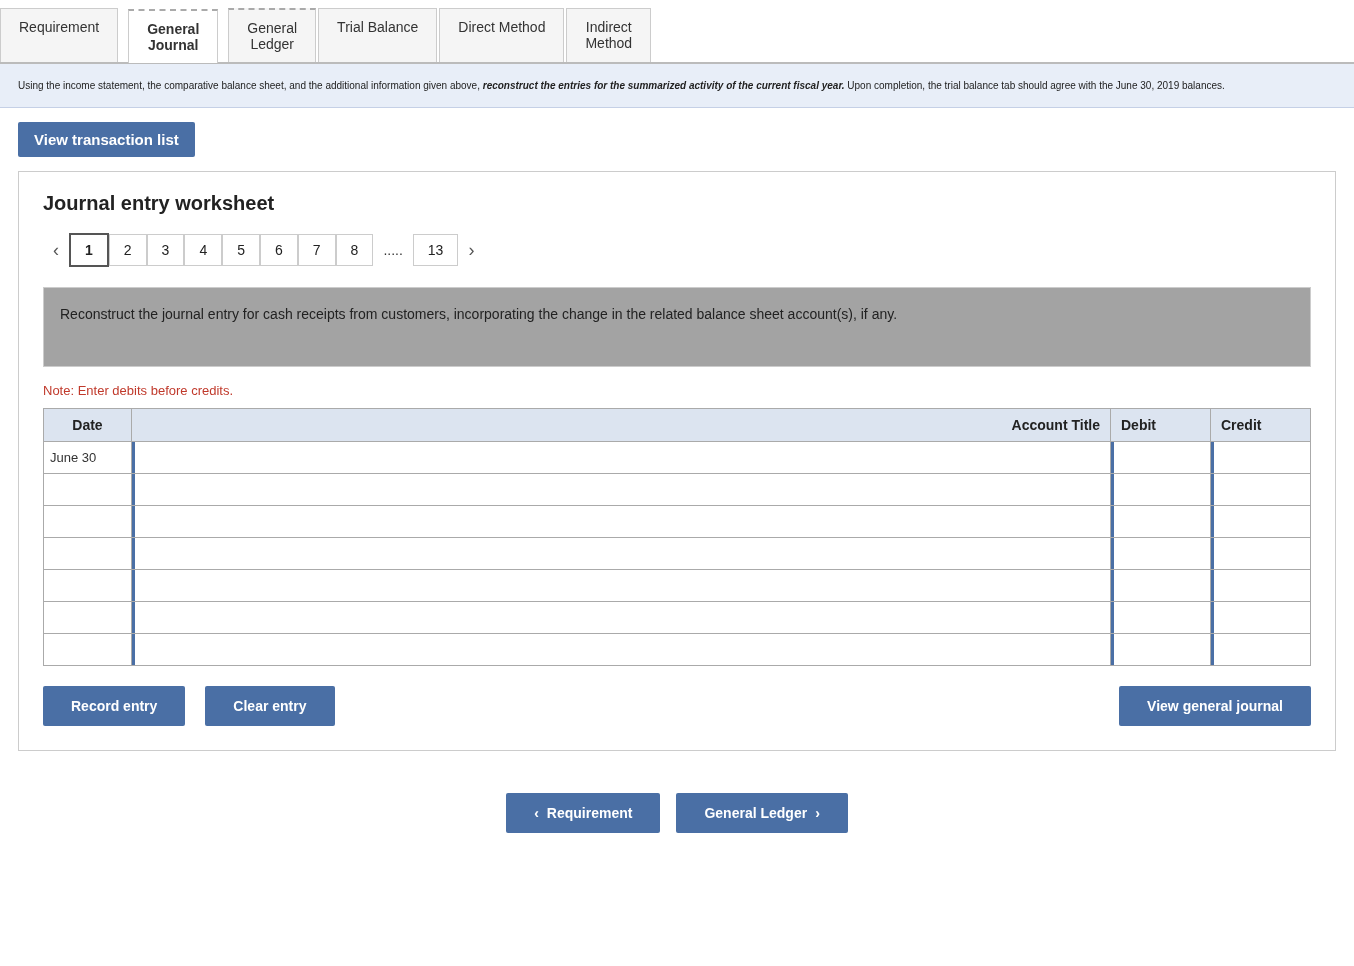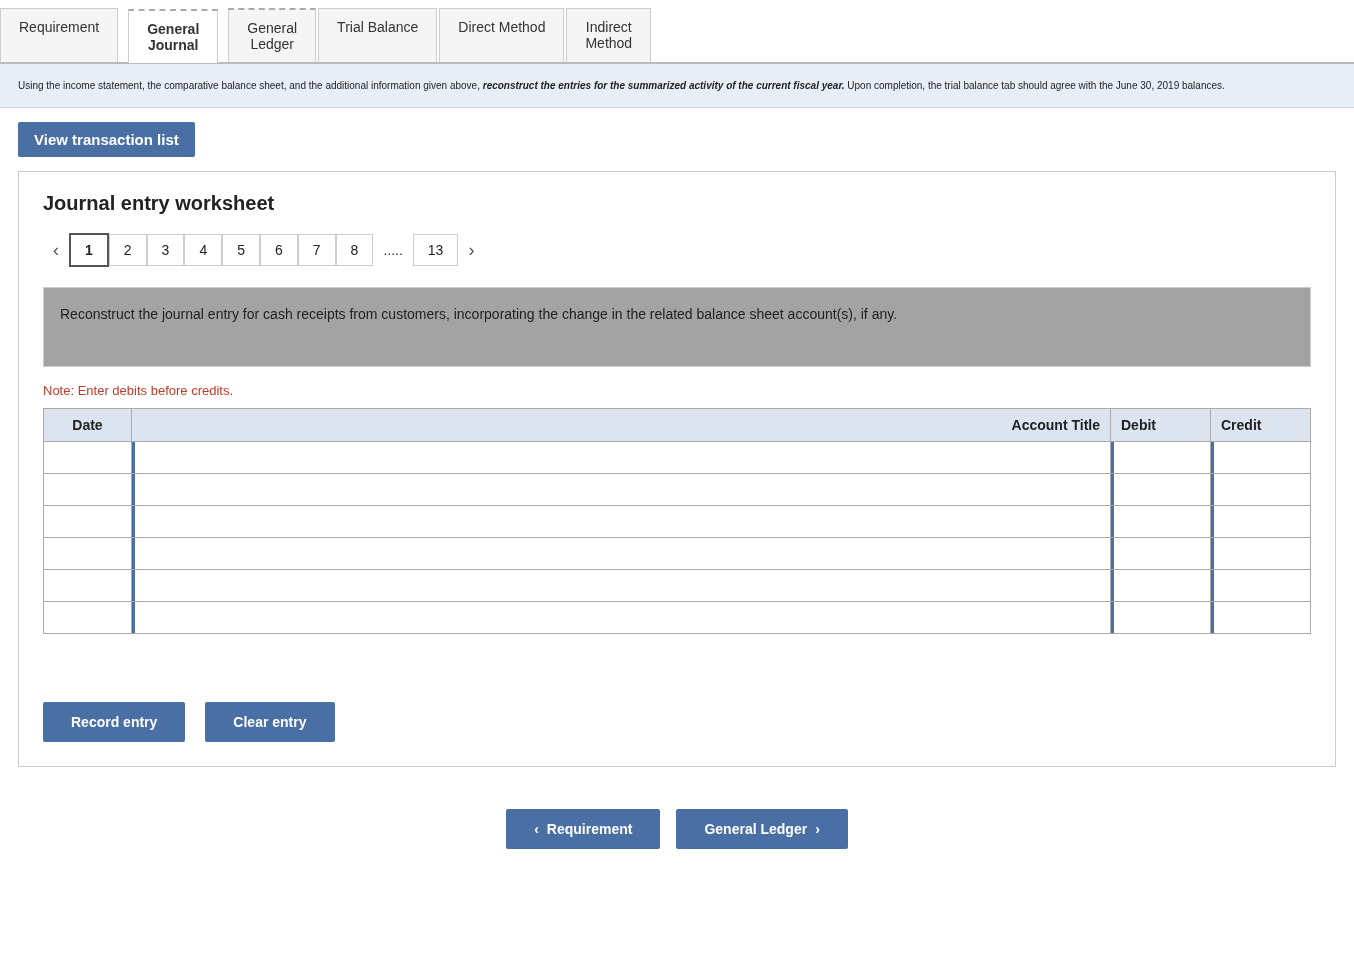--- a/index.html
+++ b/index.html
@@ -202,21 +202,20 @@
     }
     .btn-action {
       background: #4a6fa5;
       color: #fff;
       border: none;
       padding: 12px 28px;
       font-size: 14px;
       font-weight: bold;
       cursor: pointer;
       border-radius: 2px;
-      margin-top: 48px;
     }
 
     .spacer { flex: 1; }
 
     
     .bottom-nav {
       display: flex;
       justify-content: center;
       gap: 16px;
       padding: 24px 0 16px 0;
@@ -295,20 +294,26 @@
   <table class="journal-table">
     <thead>
       <tr>
         <th>Date</th>
         <th>Account Title</th>
         <th>Debit</th>
         <th>Credit</th>
       </tr>
     </thead>
     <tbody id="journal-tbody">
+    <tr>
+          <td class="date-cell">June 30</td>
+          <td><input type="text" style=""></td>
+          <td><input type="text" style=""></td>
+          <td><input type="text" style=""></td>
+        </tr>
         <tr>
           <td class="date-cell"></td>
           <td><input type="text" style=""></td>
           <td><input type="text" style=""></td>
           <td><input type="text" style=""></td>
         </tr>
         <tr>
           <td class="date-cell"></td>
           <td><input type="text" style=""></td>
           <td><input type="text" style=""></td>
@@ -338,20 +343,21 @@
           <td><input type="text" style=""></td>
           <td><input type="text" style=""></td>
         </tr>
       </tbody>
   </table>
 
   <div class="button-row">
     <button class="btn-action">Record entry</button>
     <button class="btn-action">Clear entry</button>
     <div class="spacer"></div>
+    <button class="btn-action">View general journal</button>
   </div>
 
 </div>
 
 <div class="bottom-nav">
   <button class="btn-nav">
     <span>‹</span>
     <span>Requirement</span>
   </button>
   <button class="btn-nav">

